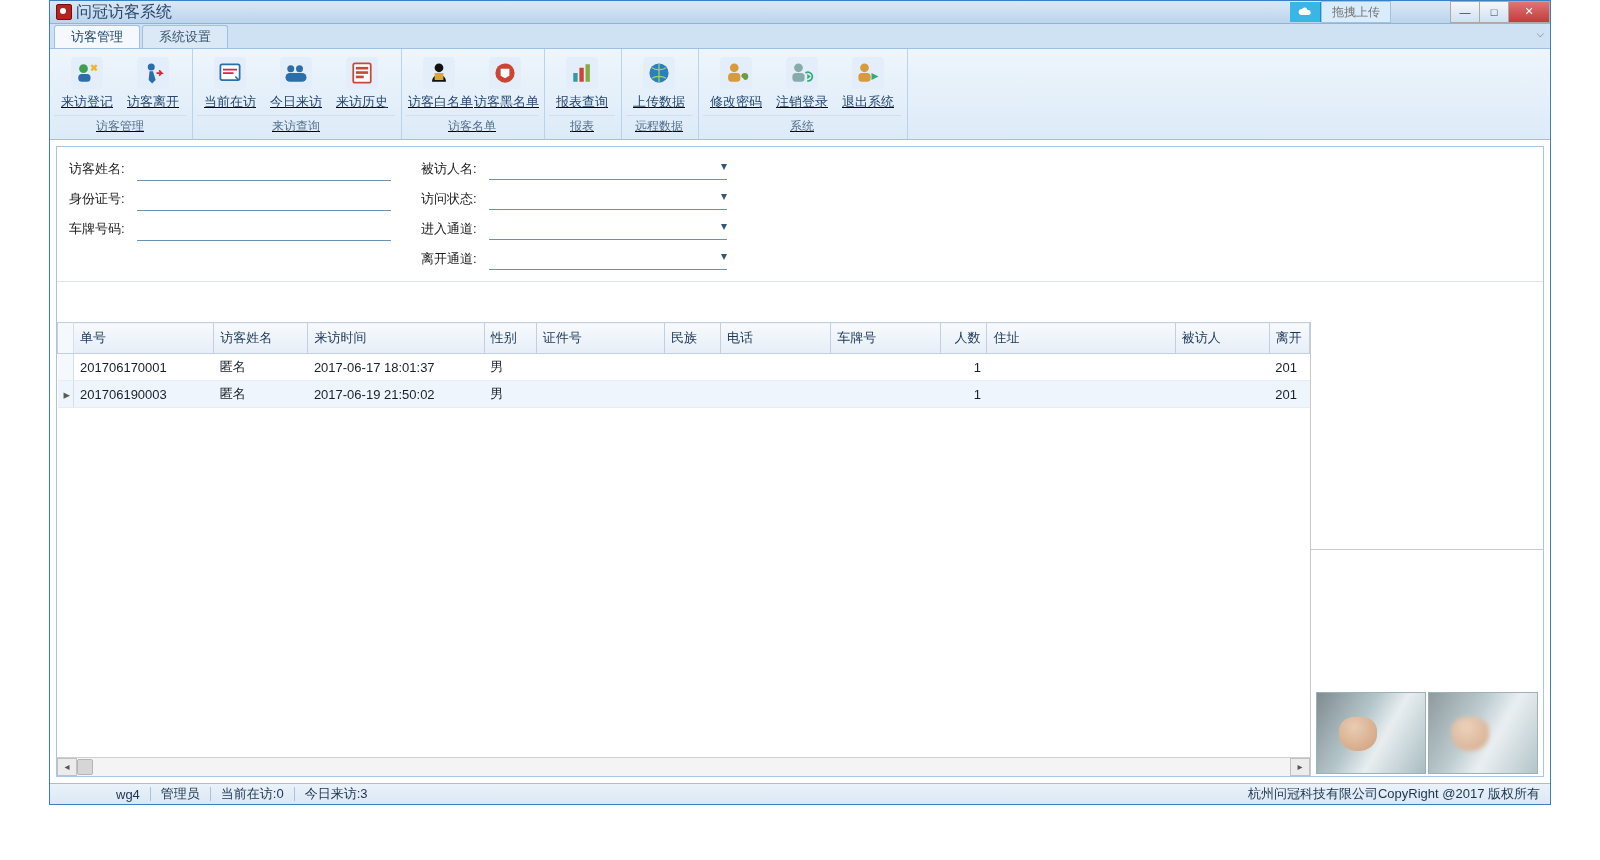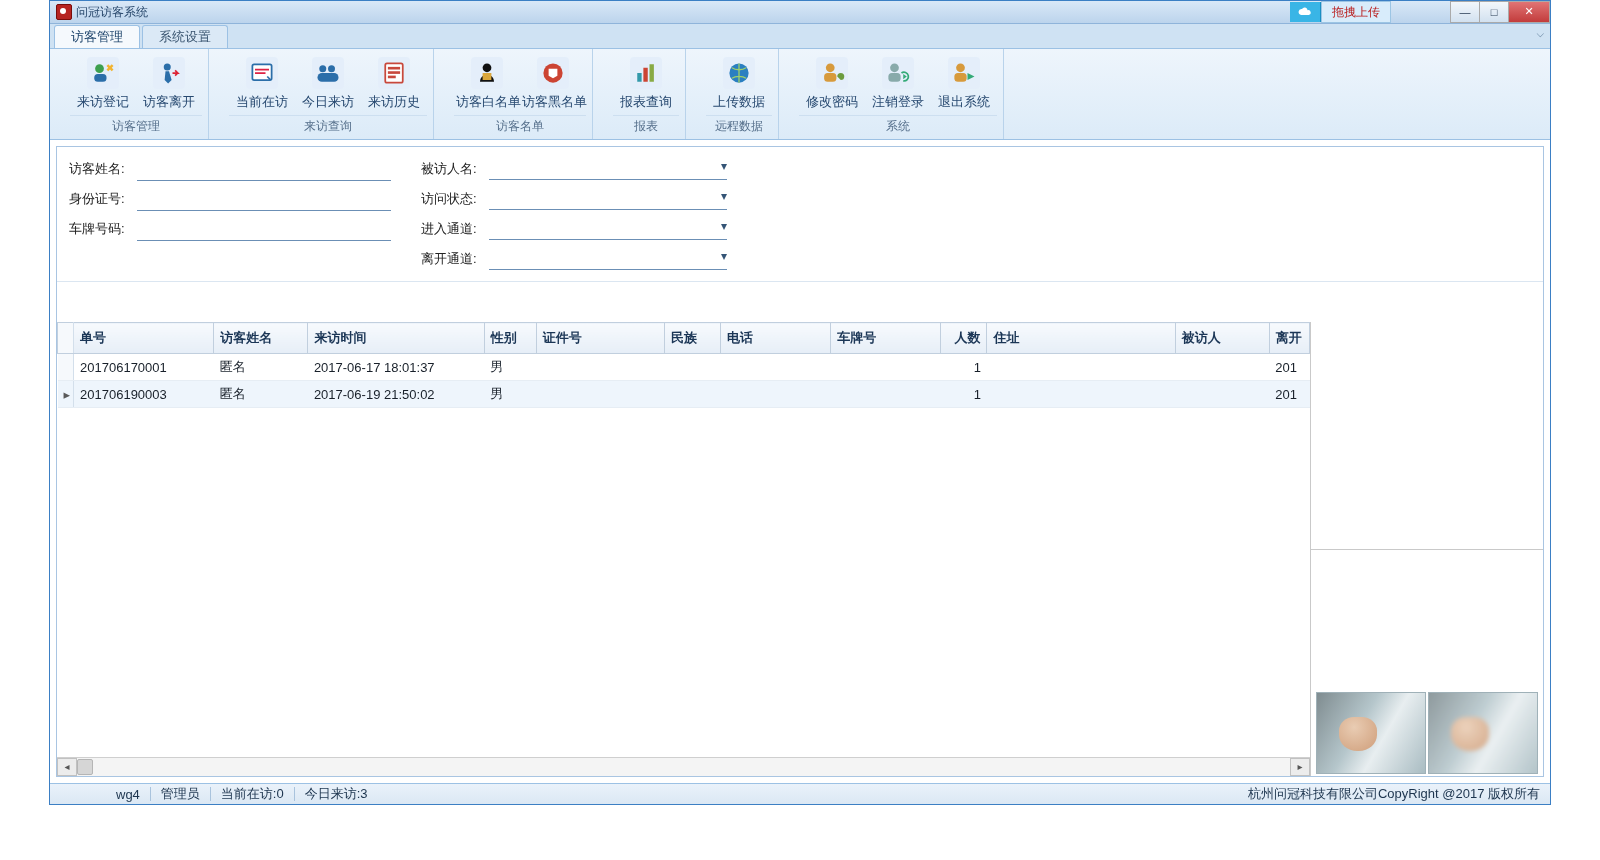--- a/index.html
+++ b/index.html
@@ -1,36 +1,36 @@
 <!DOCTYPE html>
 <html><head>
 <meta charset="utf-8">
 <style>
   html, body { margin:0; padding:0; font-family: "Microsoft YaHei", Arial, sans-serif; font-size:13px; background:#fff; }
   .window { width:1500px; height:803px; margin:0 auto; border:1px solid #3b7fc4; display:flex; flex-direction:column; background:#fff; }
   
   .titlebar { height:22px; background:linear-gradient(#d9e8f7,#bcd4ec); display:flex; align-items:center; border-bottom:1px solid #8fb4da; }
   .titlebar .appicon { width:14px; height:14px; margin:0 4px 0 6px; background:#b62421; border:1px solid #7a0c0a; border-radius:2px; position:relative; }
   .titlebar .appicon::after { content:""; position:absolute; left:3px; top:3px; width:6px; height:6px; background:#fff; border-radius:50%; }
-  .titlebar .title { color:#27476b; font-size:12px; flex:0 0 auto; }
+  .titlebar .title { color:#27476b; font-size:16px; flex:0 0 auto; }
   .titlebar .spacer { flex:1; }
   .titlebar .cloud-btn { background:#39b5e6; color:#fff; height:20px; padding:0 6px; display:flex; align-items:center; border-right:1px solid #1a8fc2; }
   .titlebar .cloud-btn svg { width:18px; height:14px; }
-  .titlebar .cloud-link { background:#d8ecfb; color:#b91c1c; height:20px; padding:0 10px; display:flex; align-items:center; font-size:12px; border:1px solid #9cc5e4; margin-right:60px; }
+  .titlebar .cloud-link { background:#d8ecfb; color:#737373; height:20px; padding:0 10px; display:flex; align-items:center; font-size:12px; border:1px solid #9cc5e4; margin-right:60px; }
   .win-btns { display:flex; height:22px; margin-top:-1px; }
   .win-btn { width:28px; height:20px; border:1px solid #aaa; background:linear-gradient(#f3f7fb,#d2e1f0); margin-left:-1px; display:flex; align-items:center; justify-content:center; font-size:11px; color:#273a52; }
   .win-btn.close { background:linear-gradient(#e07474,#c23c3c); color:#fff; width:40px; }
   
   .tabbar { height:24px; background:#cfe2f3; display:flex; align-items:flex-end; border-bottom:1px solid #9cc1e4; padding-left:4px; position:relative; }
   .tab { height:22px; padding:0 16px; border:1px solid #9cc1e4; border-bottom:none; margin-right:2px; background:#dbe9f6; display:flex; align-items:center; color:#3a5570; font-size:13px; border-top-left-radius:3px; border-top-right-radius:3px; }
   .tab.active { background:#f5f9fd; color:#20466d; }
   .tabbar .collapse { position:absolute; right:6px; top:4px; font-size:10px; color:#6a87a4; }
   
   .ribbon { background:linear-gradient(#eef5fc,#dcebf8); border-bottom:1px solid #9cc1e4; display:flex; }
-  .rgroup { border-right:1px solid #b9d3eb; padding:2px 6px 0 20px; display:flex; flex-direction:column; align-items:center; }
+  .rgroup { border-right:1px solid #b9d3eb; padding:2px 6px 0 4px; display:flex; flex-direction:column; align-items:center;text-decoration:underline; }
   .rbtns { display:flex; }
   .rbtn { width:62px; text-align:center; padding:6px 2px 4px 2px; color:#274970; cursor:pointer; }
   .rbtn .ico { width:32px; height:32px; margin:0 auto 4px auto; border-radius:4px; }
   .rbtn .lbl { font-size:13px; white-space:nowrap; }
   .rgroup .gname { font-size:12px; color:#546e8a; padding:2px 0 4px 0; width:100%; text-align:center; border-top:1px solid #cddff0; }
   
   .content { flex:1; margin:6px; border:1px solid #a9c5e2; display:flex; flex-direction:column; background:#fff; min-height:0;gap:40px; }
   .filters { padding:10px 12px 10px 12px; display:flex; gap:30px; border-bottom:1px solid #dbe6f1; }
   .fcol { display:flex; flex-direction:column; gap:6px; }
   .frow { display:flex; align-items:center; height:24px; }
@@ -41,21 +41,21 @@
   .fsel::after { content:"▾"; position:absolute; right:0; top:0; color:#355576; font-size:12px; }
   .date-row .dd { position:relative; display:inline-block; }
   .date-row .dd::after { content:"▾"; position:absolute; right:-2px; top:2px; color:#355576; font-size:12px; }
   .bigbtn { width:96px; height:62px; background:linear-gradient(#f7f7f7,#e4e4e4); border:1px solid #b0b0b0; border-radius:3px; font-size:16px; letter-spacing:12px; padding-left:12px; color:#222; cursor:pointer; }
   .btns { display:flex; gap:10px; align-items:flex-start; padding-top:6px; }
   
   .body-split { flex:1; display:flex; min-height:0; }
   .grid-wrap { flex:1; display:flex; flex-direction:column; border-right:1px solid #c9c9c9; min-height:0; }
   .grid { flex:1; overflow:hidden; }
   table { border-collapse:collapse; width:100%; table-layout:fixed; }
-  th { background:linear-gradient(#f7fafd,#e6eef7); border:1px solid #c1cfde; text-align:left; padding:4px 6px; color:#1b3656; font-weight:bold; height:22px; overflow:hidden; white-space:nowrap; }
+  th { background:linear-gradient(#f7fafd,#e6eef7); border:1px solid #c1cfde; text-align:left; padding:4px 6px; color:#1b3656; font-weight:normal; height:22px; overflow:hidden; white-space:nowrap; }
   td { border-bottom:1px solid #e6edf4; padding:3px 6px; color:#18202a; height:20px; overflow:hidden; white-space:nowrap; }
   tr.selected td { background:#eef5fc; }
   td.num, th.num { text-align:right; }
   .rowind { width:14px; background:#f6f9fc; border-right:1px solid #d3dfeb; text-align:center; color:#5a5a5a; }
   .hscroll { height:18px; background:#f4f4f4; border-top:1px solid #cfcfcf; position:relative; }
   .hscroll .larrow, .hscroll .rarrow { position:absolute; top:0; width:18px; height:16px; border:1px solid #c1c1c1; background:#ececec; text-align:center; font-size:10px; line-height:16px; color:#555; }
   .hscroll .larrow { left:0; }
   .hscroll .rarrow { right:0; }
   .hscroll .thumb { position:absolute; left:20px; top:1px; width:14px; height:14px; background:#d6d6d6; border:1px solid #b5b5b5; border-radius:2px; }
   

